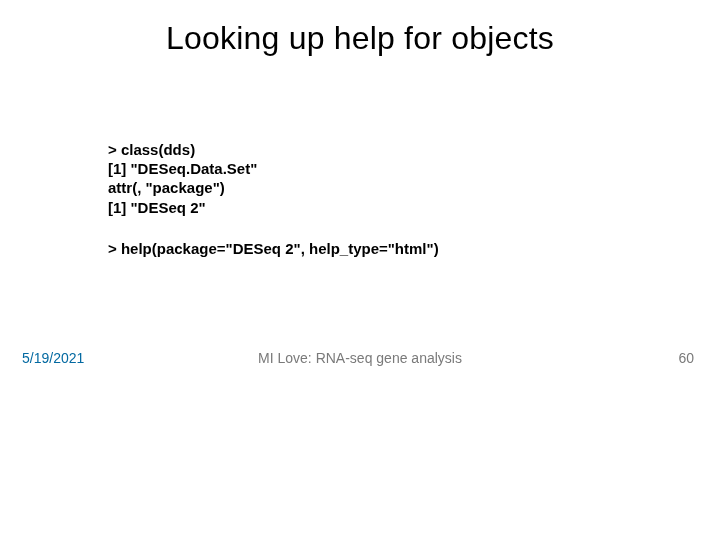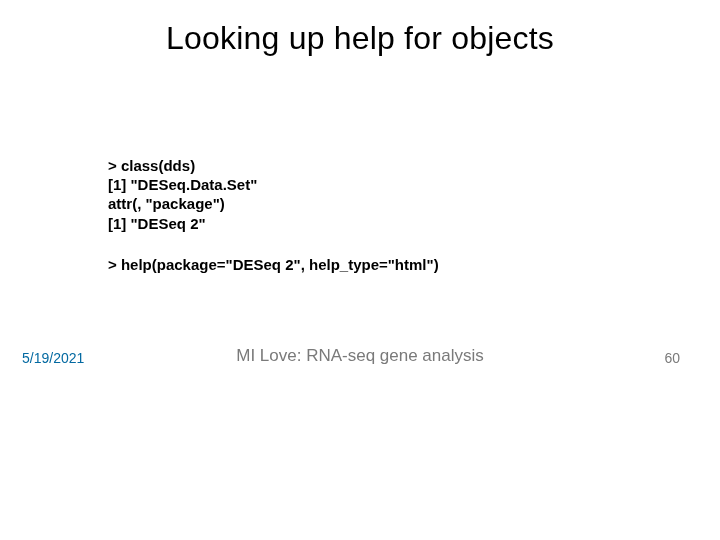--- a/index.html
+++ b/index.html
@@ -36,44 +36,43 @@
     left: 108px;
     width: 520px;
     font-family: Arial, Helvetica, sans-serif;
     font-size: 15px;
     line-height: 1.28;
     font-weight: bold;
   }
   .block {
     margin-bottom: 22px;
     white-space: pre-line;
-    margin-top: 16px;
   }
   .footer-date {
     position: absolute;
     bottom: 18px;
     left: 22px;
     font-size: 14px;
     color: #0369a1;
     font-family: "Lucida Sans", "Lucida Sans Unicode", sans-serif;
   }
   .footer-center {
     position: absolute;
     bottom: 18px;
     left: 0;
     width: 100%;
     text-align: center;
-    font-size: 17px;
+    font-size: 14px;
     color: #7a7a7a;
     font-family: "Lucida Sans", "Lucida Sans Unicode", sans-serif;
   }
   .footer-page {
     position: absolute;
     bottom: 18px;
-    right: 40px;
+    right: 26px;
     font-size: 14px;
     color: #7a7a7a;
     font-family: "Lucida Sans", "Lucida Sans Unicode", sans-serif;
   }
 </style>
 </head>
 <body>
 
 <div class="slide">
 

